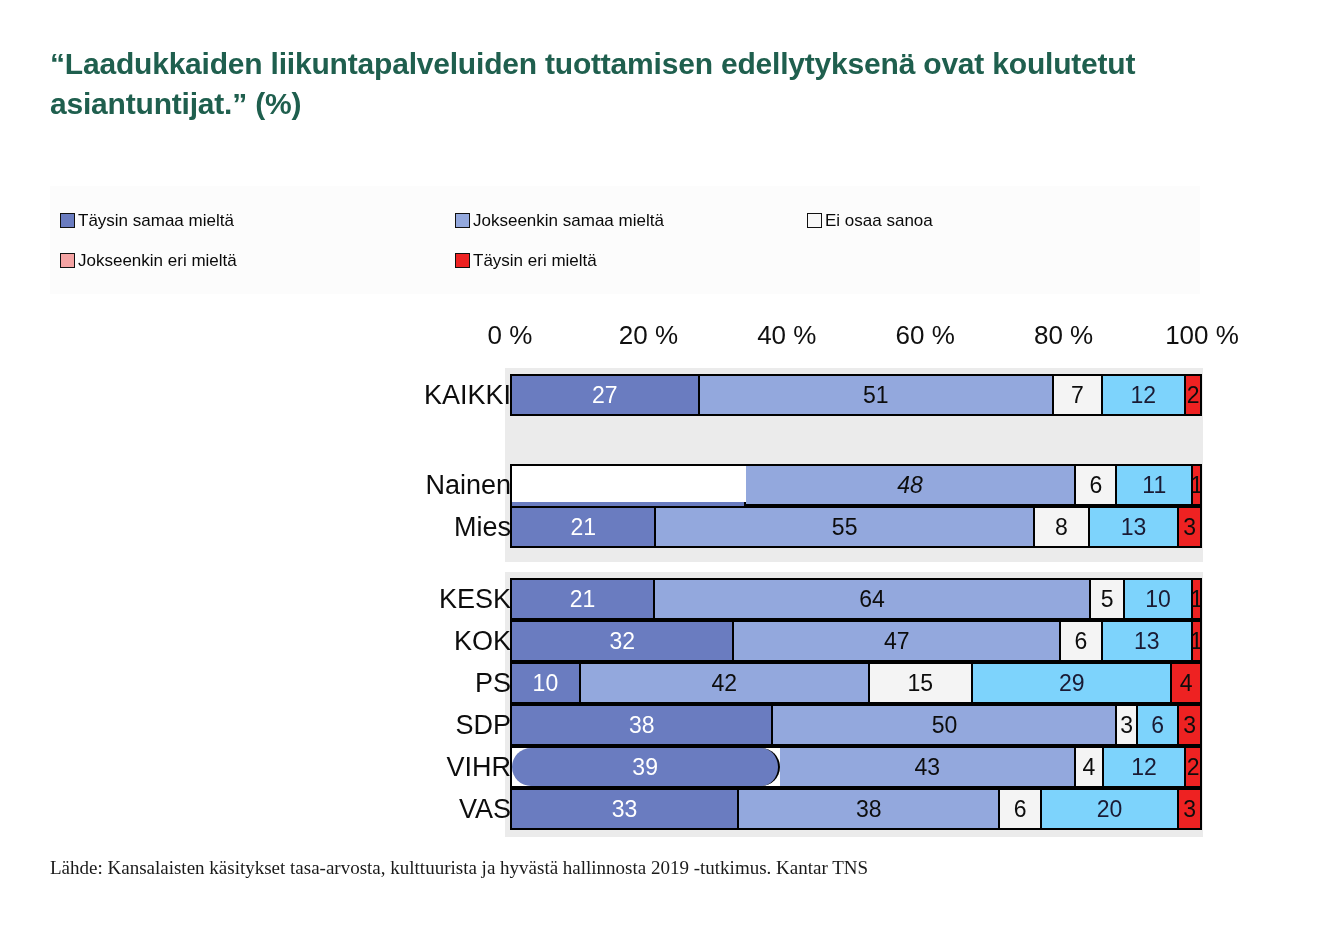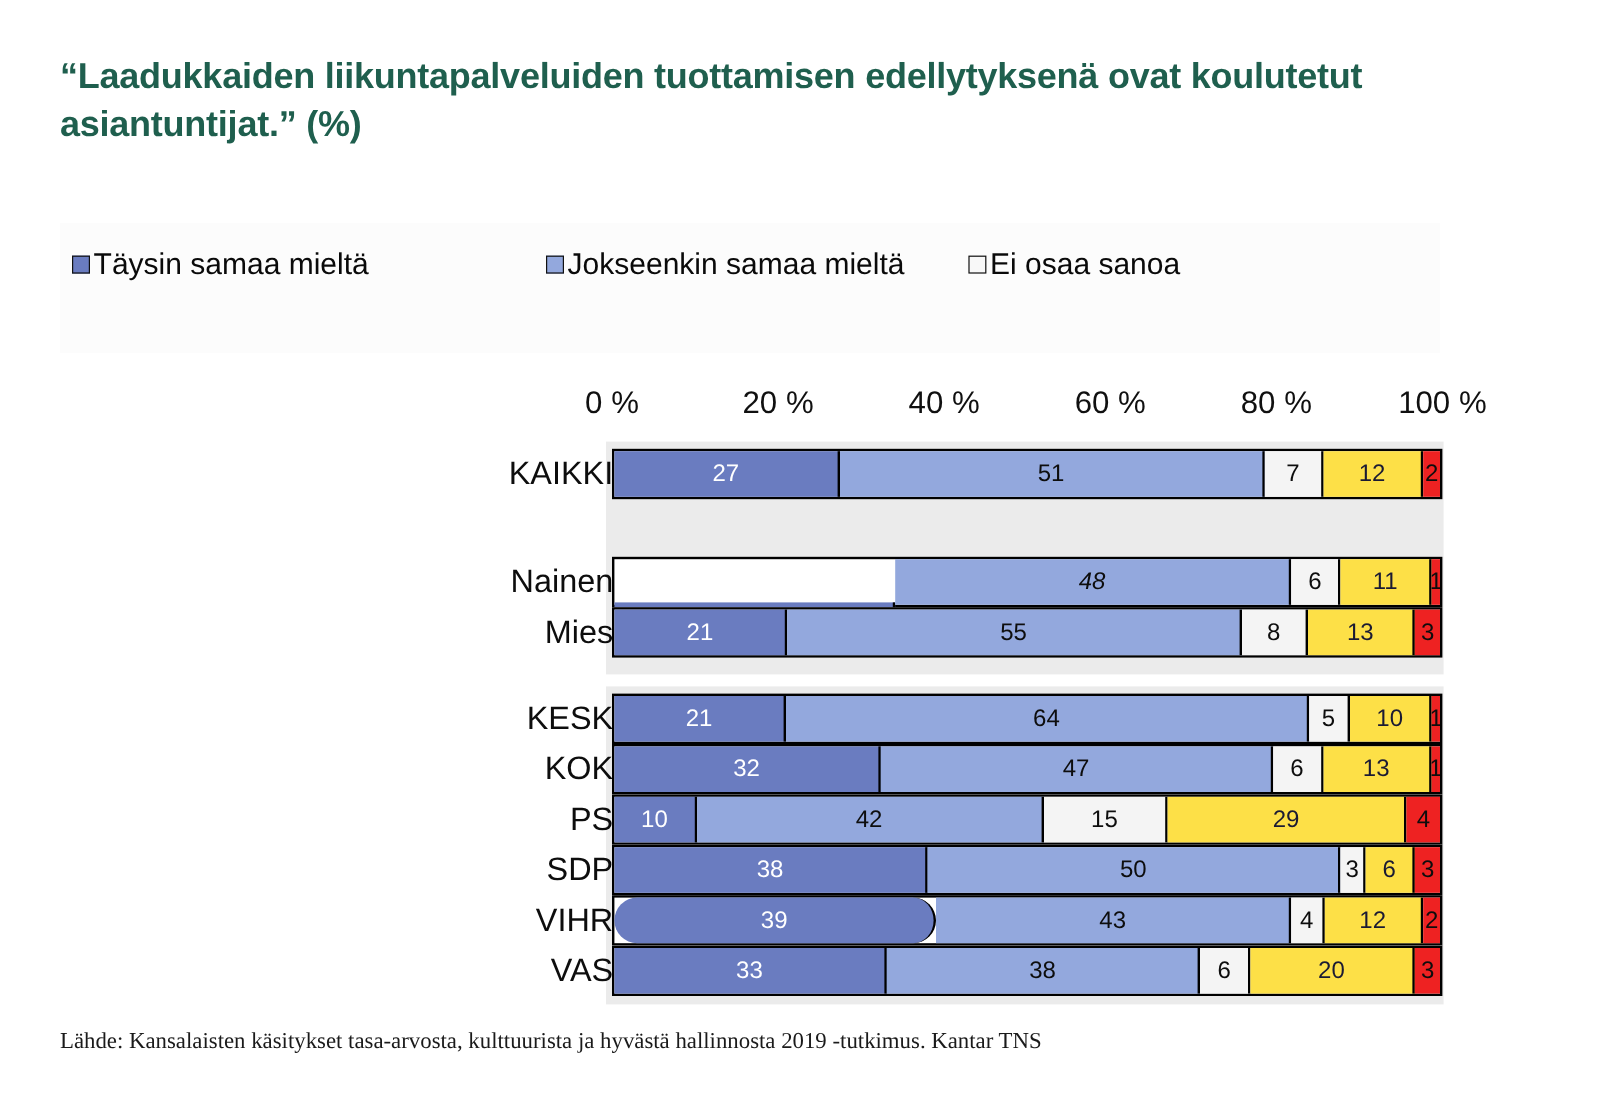--- a/index.html
+++ b/index.html
@@ -51,21 +51,21 @@
   }
   .legend-swatch {
     width: 15px;
     height: 15px;
     border: 1.4px solid #111111;
     box-sizing: border-box;
     margin-right: 3px;
     flex: 0 0 auto;
   }
   .legend-label {
-    font-size: 25px;
+    font-size: 17px;
     color: #0a0a0a;
     line-height: 1;
   }
   .lg-w1 { width: 395px; }
   .lg-w2 { width: 352px; }
 
   
   #plot {
     position: absolute;
     left: 388px;
@@ -135,31 +135,31 @@
     height: 100%;
     display: flex;
     align-items: center;
     justify-content: center;
     box-sizing: border-box;
     border-right: 2.2px solid #000000;
     overflow: hidden;
   }
   .seg:last-child { border-right: none; }
   .seg-val {
-    font-size: 20px;
+    font-size: 23px;
     line-height: 1;
     white-space: nowrap;
   }
   .c-0 { background: #6a7cc0; }
   .c-0 .seg-val { color: #ffffff; }
   .c-1 { background: #93a8dd; }
   .c-1 .seg-val { color: #0d0d0d; }
   .c-2 { background: #f4f4f4; }
   .c-2 .seg-val { color: #0d0d0d; }
-  .c-3 { background: #fde047; }
+  .c-3 { background: #7dd3fc; }
   .c-3 .seg-val { color: #1a1a33; }
   .c-4 { background: #ee2222; }
   .c-4 .seg-val { color: #0d0d0d; }
 
   
   #source-note {
     position: absolute;
     left: 50px;
     top: 857px;
     font-family: "Liberation Serif", serif;
@@ -179,20 +179,30 @@
       <span class="legend-swatch" style="background:#6a7cc0"></span>
       <span class="legend-label">Täysin samaa mieltä</span>
     </div>
     <div class="legend-item lg-w2">
       <span class="legend-swatch" style="background:#93a8dd"></span>
       <span class="legend-label">Jokseenkin samaa mieltä</span>
     </div>
     <div class="legend-item">
       <span class="legend-swatch" style="background:#f8f8f8"></span>
       <span class="legend-label">Ei osaa sanoa</span>
+    </div>
+  </div>
+  <div class="legend-row">
+    <div class="legend-item lg-w1">
+      <span class="legend-swatch" style="background:#f4a3a3"></span>
+      <span class="legend-label">Jokseenkin eri mieltä</span>
+    </div>
+    <div class="legend-item lg-w2">
+      <span class="legend-swatch" style="background:#ee2222"></span>
+      <span class="legend-label">Täysin eri mieltä</span>
     </div>
   </div>
 </div>
 
 <div id="plot">
   <div class="band" id="band-top"></div>
   <div class="band" id="band-bottom"></div>
   <div id="axis-ticks">
       <div class="tick" style="left: 122px;">0 %</div>
       <div class="tick" style="left: 260.4px;">20 %</div>

